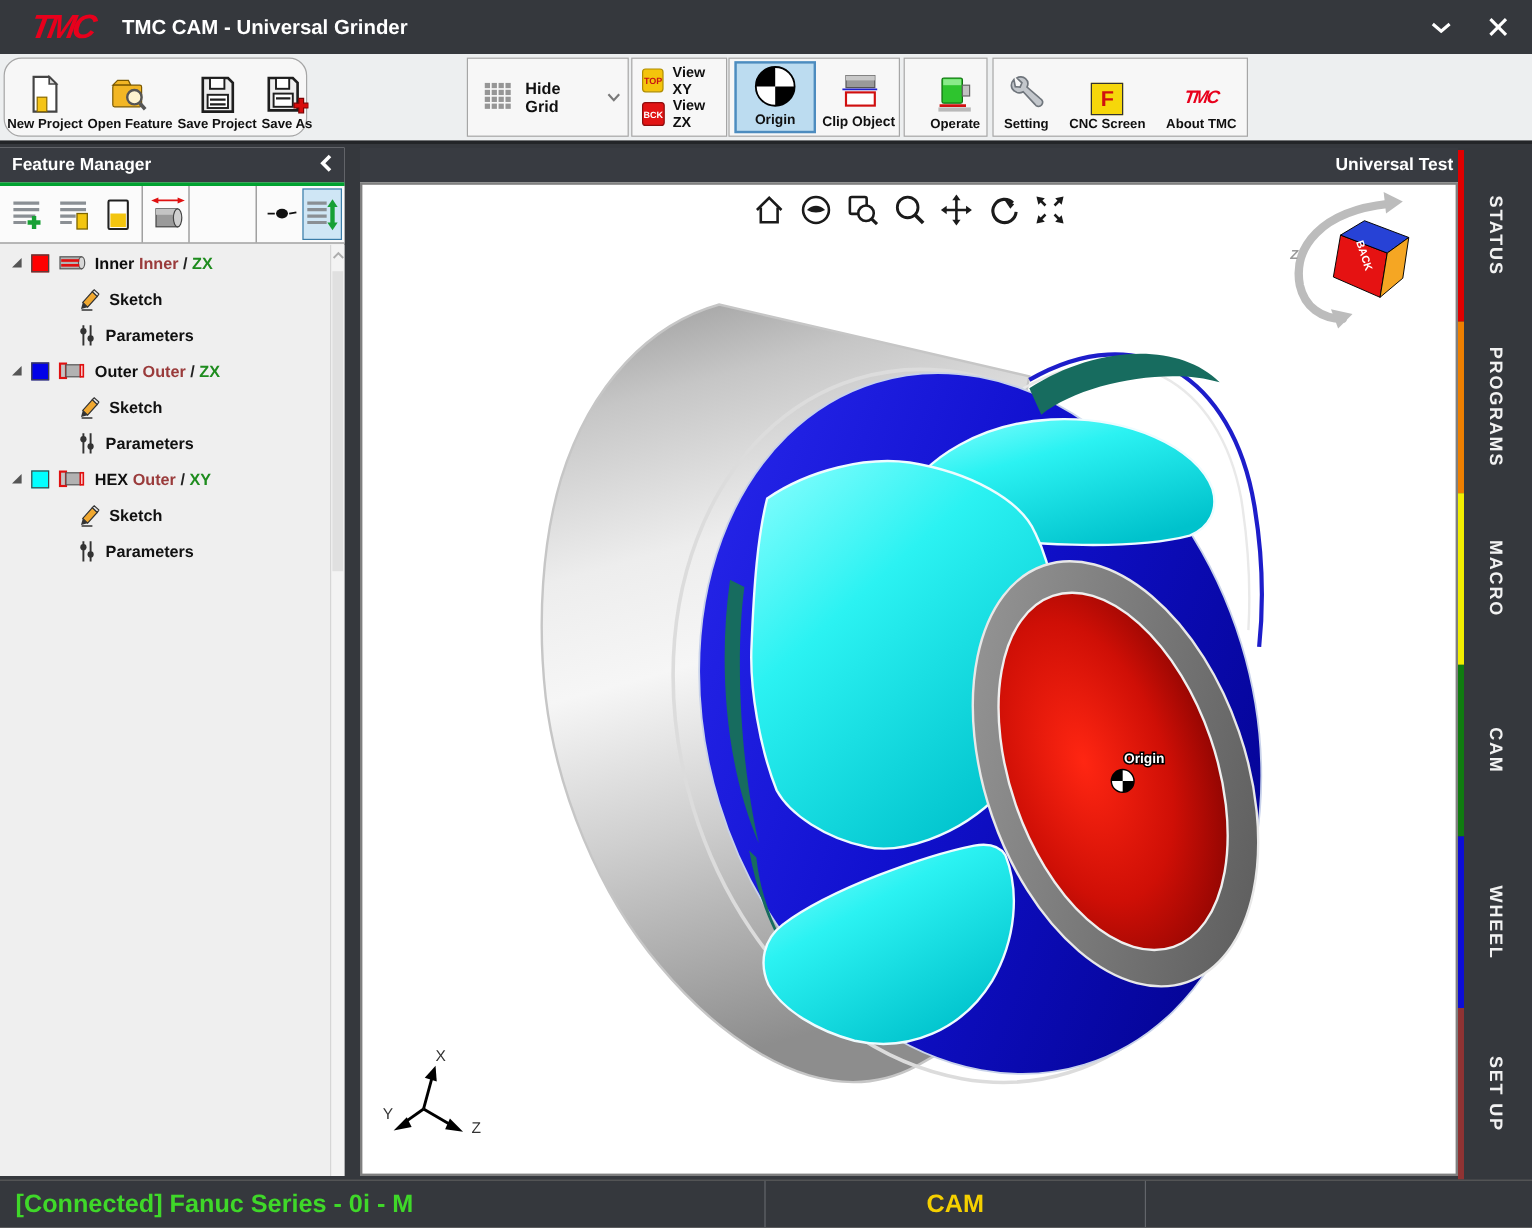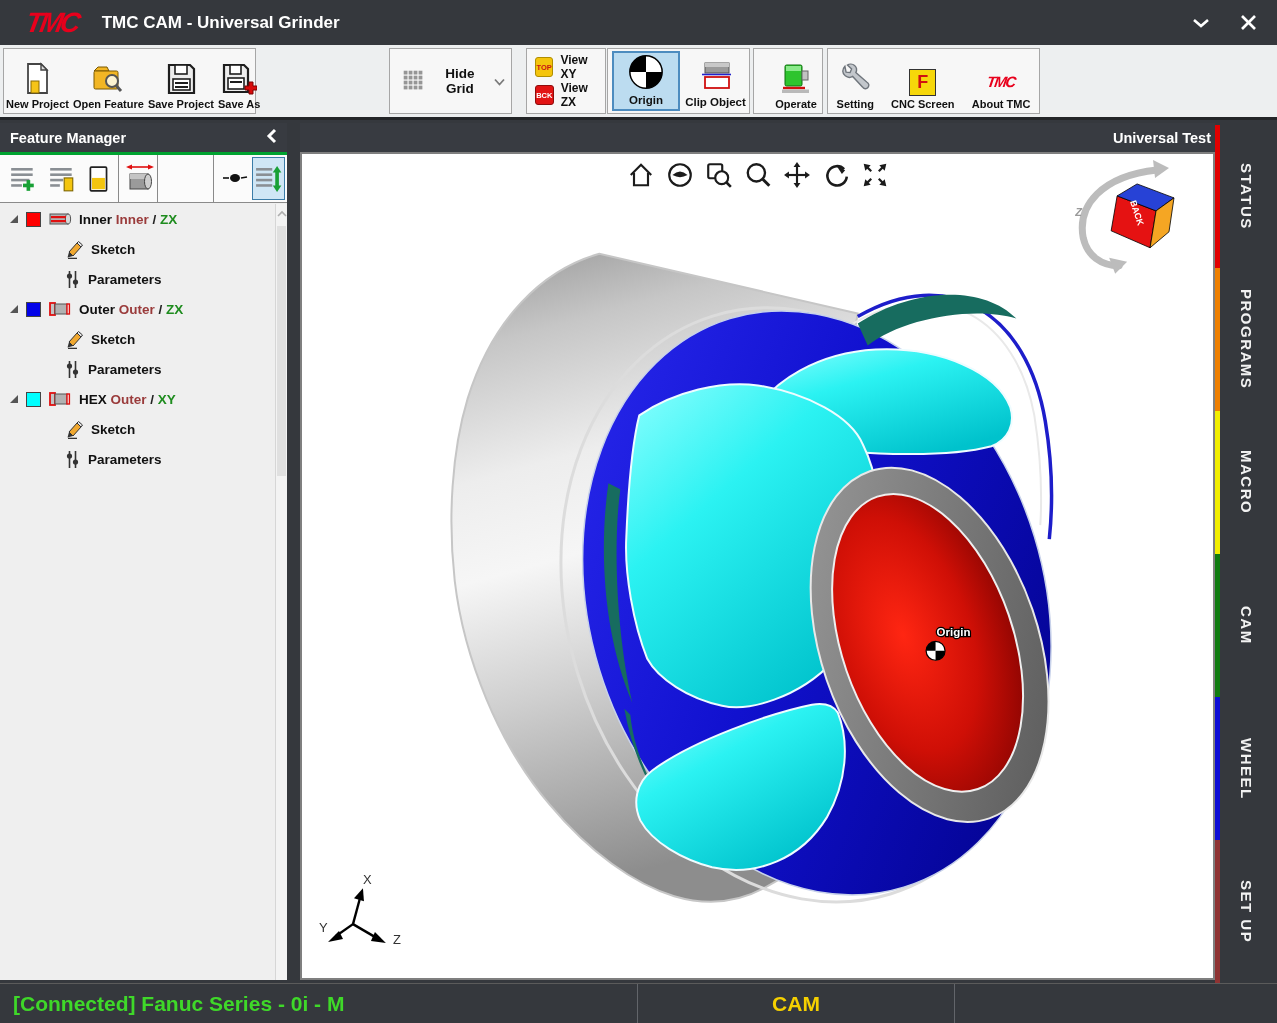--- a/index.html
+++ b/index.html
@@ -11,26 +11,26 @@
   .logo { font-style:italic; font-weight:900; font-size:28px; color:#e8001c; letter-spacing:-3px; margin-left:26px; transform:skewX(-10deg); }
   .app-title { color:#fff; font-weight:bold; font-size:17px; margin-left:24px; }
   .win-controls { margin-left:auto; display:flex; align-items:center; gap:30px; margin-right:20px; }
   .win-btn { cursor:default; display:flex; align-items:center; }
 
   
   .toolbar { position:absolute; top:45px; left:0; right:0; height:75px; background:#edeff0; border-bottom:3px solid #232528; }
   .tg { position:absolute; top:3px; height:66px; background:#f7f7f7; border:1px solid #a6a6a6; }
   .tbtn { display:flex; flex-direction:column; align-items:center; justify-content:flex-end; padding:4px 2px 3px 2px; gap:2px; height:100%; }
   .tbtn .lbl { font-size:11px; font-weight:bold; color:#101010; white-space:nowrap; }
-  #g-file { left:3px; width:253px; display:flex; justify-content:space-between; }
+  #g-file { left:3px; width:253px; display:flex; justify-content:space-between;border-radius:15px; }
   #g-proj { left:281px; width:100px; display:flex; align-items:center; padding:0 4px 0 10px; }
   .proj-text { line-height:17px; font-size:13.5px; font-weight:bold; }
   .proj-text .l1 { color:#101010; }
   .proj-text .l2 { color:#b03030; }
-  #g-grid { left:389px; width:123px; display:flex; align-items:center; gap:8px; padding:0 6px 0 12px;text-align:center; }
+  #g-grid { left:389px; width:135px; display:flex; align-items:center; gap:8px; padding:0 6px 0 12px; }
   #g-grid .lbl { font-size:13.5px; font-weight:bold; color:#101010; }
   #g-view { left:526px; width:80px; display:flex; flex-direction:column; justify-content:space-around; padding:4px 2px; border:none; background:transparent; }
   .view-row { display:flex; align-items:center; gap:7px; padding-left:6px; }
   .view-row .lbl { font-size:12px; font-weight:bold; color:#101010; }
   .mini-badge { width:20px; height:20px; border-radius:3px; font-size:7.5px; font-weight:bold; display:flex; align-items:center; justify-content:center; }
   .badge-top { background:#f4c40c; color:#c81414; border:1px solid #b08e00; }
   .badge-bck { background:#e21414; color:#fff; border:1px solid #8e0d0d; }
   #g-origin { left:607px; width:143px; }
   .origin-btn { position:absolute; left:4px; top:2px; bottom:2px; width:68px; background:#bcdcf0; border:2px solid #4d8cbf; display:flex; flex-direction:column; align-items:center; justify-content:flex-end; padding-bottom:3px; gap:3px; }
   .origin-btn .lbl, .clip-btn .lbl { font-size:11.5px; font-weight:bold; color:#101010; }

